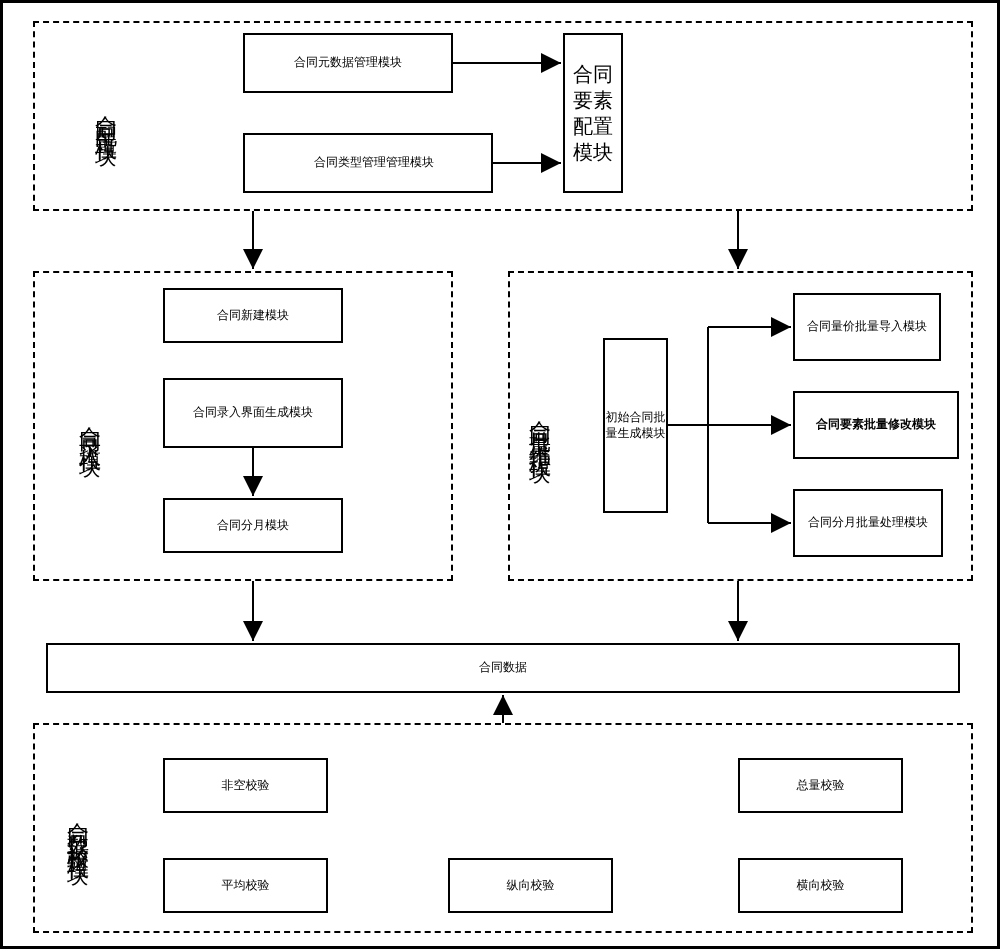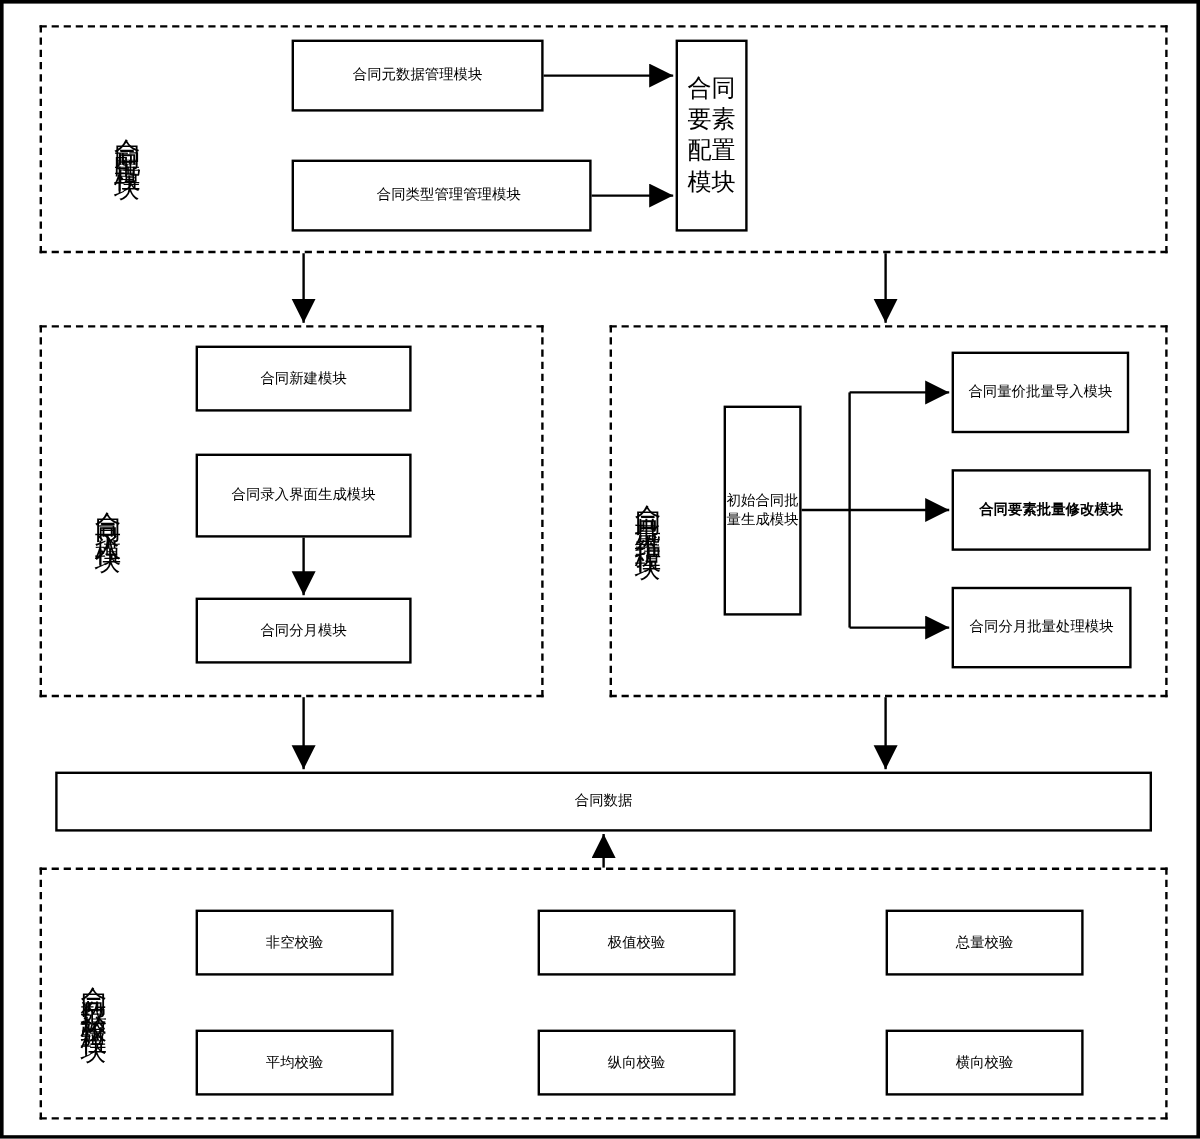--- a/index.html
+++ b/index.html
@@ -72,21 +72,20 @@
   <div class="solid-box" style="left:600px; top:335px; width:65px; height:175px;">初始合同批量生成模块</div>
   <div class="solid-box" style="left:790px; top:290px; width:148px; height:68px;">合同量价批量导入模块</div>
   <div class="solid-box" style="left:790px; top:388px; width:166px; height:68px;font-weight:bold;">合同要素批量修改模块</div>
   <div class="solid-box" style="left:790px; top:486px; width:150px; height:68px;">合同分月批量处理模块</div>
 
   <div class="solid-box" style="left:43px; top:640px; width:914px; height:50px;">合同数据</div>
 
   <div class="dashed-box" style="left:30px; top:720px; width:940px; height:210px;"></div>
   <div class="vertical-label" style="left:60px; top:730px; height:190px;">合同数据校验模块</div>
   <div class="solid-box" style="left:160px; top:755px; width:165px; height:55px;">非空校验</div>
-  <div class="solid-box" style="left:445px; top:755px; width:165px; height:55px;">极值校验</div>
   <div class="solid-box" style="left:735px; top:755px; width:165px; height:55px;">总量校验</div>
   <div class="solid-box" style="left:160px; top:855px; width:165px; height:55px;">平均校验</div>
   <div class="solid-box" style="left:735px; top:855px; width:165px; height:55px;">横向校验</div>
   <div class="solid-box" style="left:445px; top:855px; width:165px; height:55px;">纵向校验</div>
 
   <svg class="arrows">
     <defs>
       <marker id="ah" markerWidth="12" markerHeight="12" refX="10" refY="5" orient="auto">
         <path d="M0,0 L10,5 L0,10 Z" fill="#000"></path>
       </marker>

